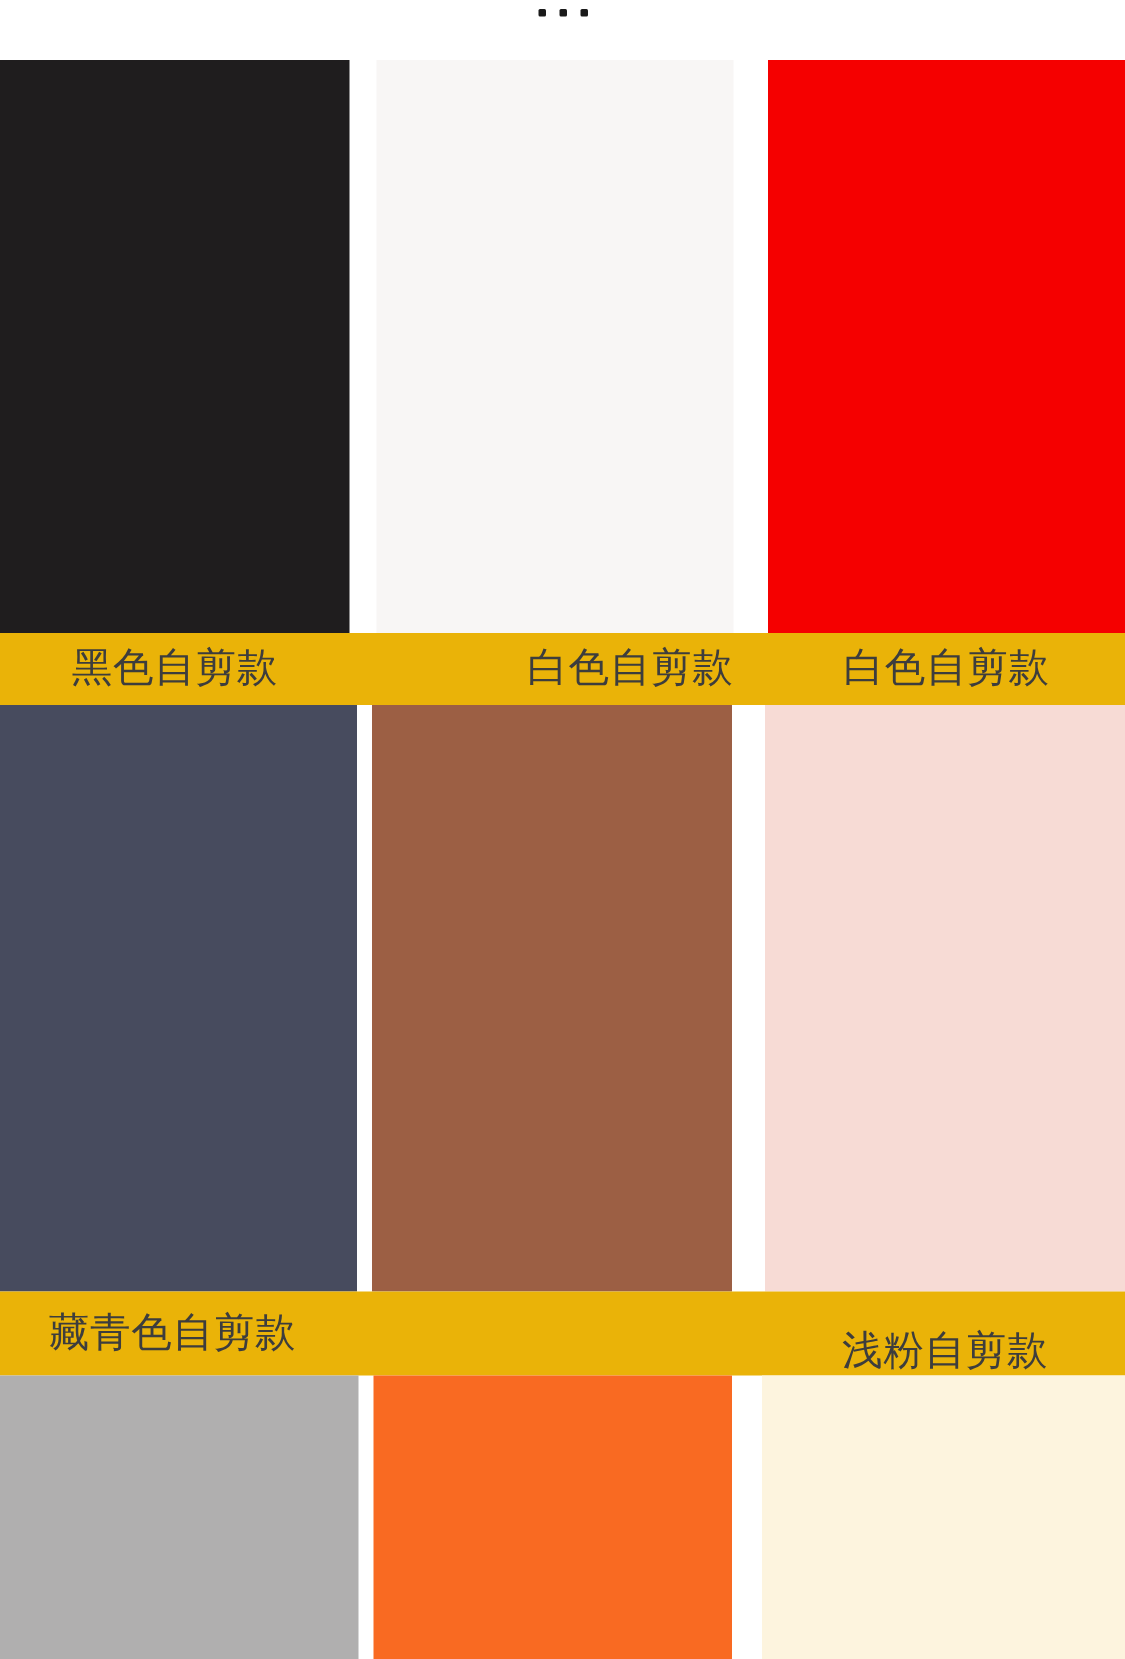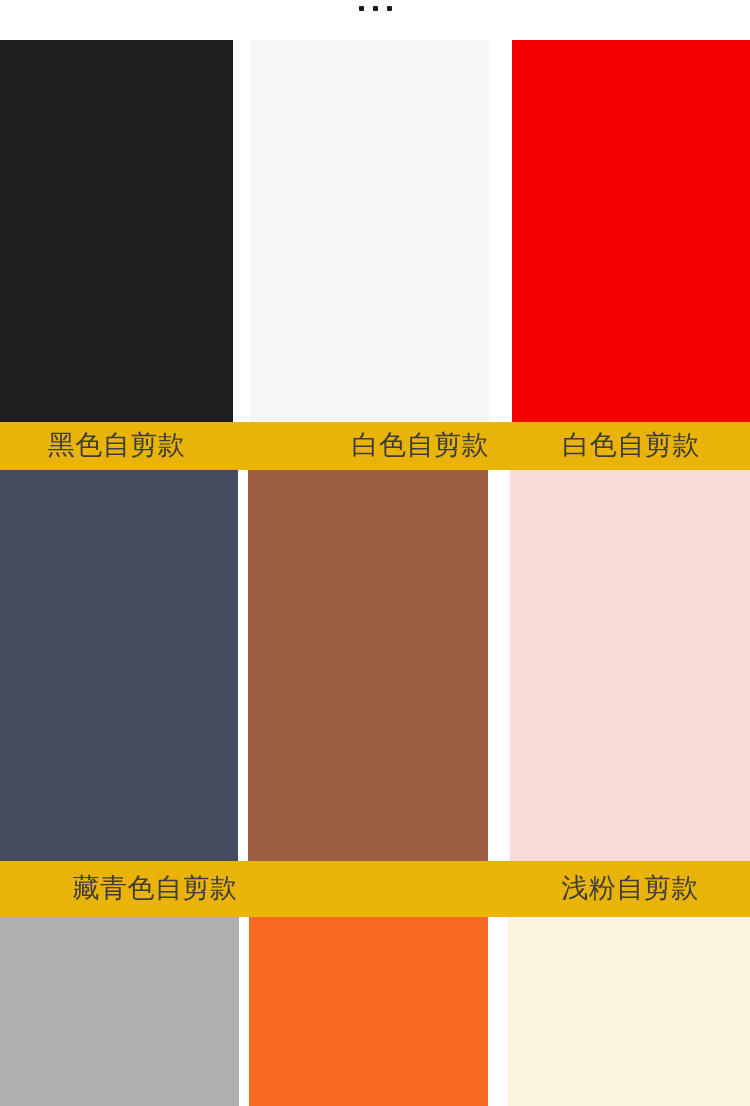--- a/index.html
+++ b/index.html
@@ -98,21 +98,21 @@
   .r1 .l3 { left: 512px; width: 238px; top: 10px; }
 
   
   .r2 .row-swatches { height: 391px; }
   .r2 .row-labels   { height: 56px; }
   .r2 .c1 { left: 0px;   width: 238px; height: 391px; }
   .r2 .c2 { left: 248px; width: 240px; height: 391px; }
   .r2 .c3 { left: 510px; width: 240px; height: 391px; }
   .r2 .l1 { left: 0px;   width: 230px; top: 14px; }
   .r2 .l2 { left: 248px; width: 240px; top: 14px; }
-  .r2 .l3 { left: 510px; width: 240px; top: 14px; }
+  .r2 .l3 { left: 510px; width: 240px; top: 26px; }
 
   
   .r3 .row-swatches { height: 189px; }
   .r3 .c1 { left: 0px;   width: 239px; height: 189px; }
   .r3 .c2 { left: 249px; width: 239px; height: 189px; }
   .r3 .c3 { left: 508px; width: 242px; height: 189px; }
 </style>
 </head>
 <body>
 
@@ -141,21 +141,21 @@
       </div>
     </div>
 
     <div class="row r2">
       <div class="row-swatches">
         <div class="swatch c1" style="background-color: rgb(71, 75, 94);"></div>
         <div class="swatch c2" style="background-color: rgb(156, 95, 68);"></div>
         <div class="swatch c3" style="background-color: rgb(247, 219, 213);"></div>
       </div>
       <div class="row-labels">
-        <div class="label l1" style="color: rgb(61, 61, 61); padding-left: 40px;">藏青色自剪款</div>
+        <div class="label l1" style="color: rgb(61, 61, 61);">藏青色自剪款</div>
         <div class="label l3" style="color: rgb(61, 61, 61);">浅粉自剪款</div>
       </div>
     </div>
 
     <div class="row r3">
       <div class="row-swatches">
         <div class="swatch c1" style="background-color: rgb(176, 175, 175);"></div>
         <div class="swatch c2" style="background-color: rgb(249, 106, 34);"></div>
         <div class="swatch c3" style="background-color: rgb(253, 244, 222);"></div>
       </div>

